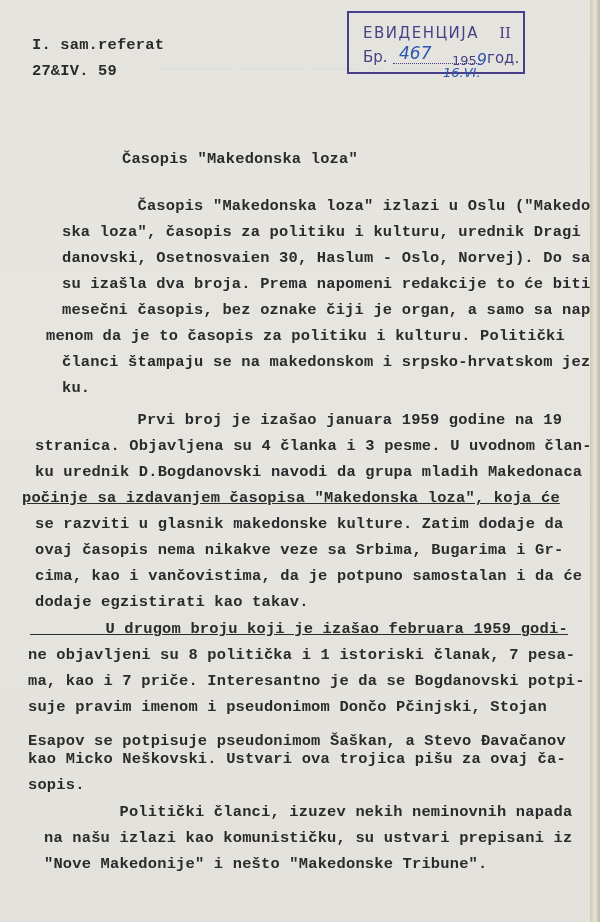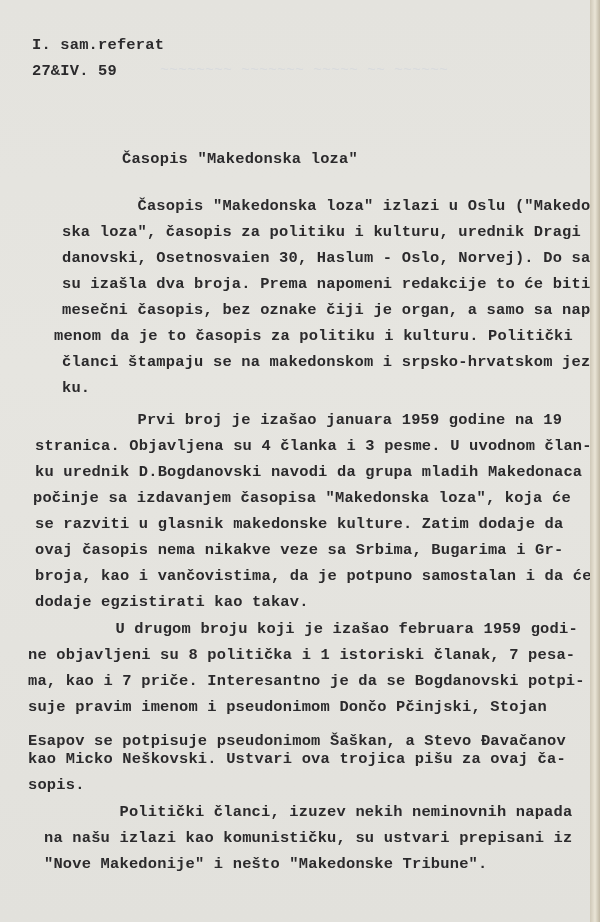--- a/index.html
+++ b/index.html
@@ -65,47 +65,57 @@
 </head>
 <body>
 
 <div class="paper">
 
   <div class="ghost" style="left:160px; top:62px;">~~~~~~~~ ~~~~~~~ ~~~~~ ~~ ~~~~~~</div>
 
   <div class="tw header-line" style="top:36px;">I. sam.referat</div>
   <div class="tw header-line" style="top:62px;">27&amp;IV. 59</div>
 
+  <div class="stamp">
+    <span class="stamp-title">ЕВИДЕНЦИЈА</span>
+    <span class="stamp-roman">II</span>
+    <span class="stamp-row">Бр.</span>
+    <span class="stamp-dots"></span>
+    <span class="stamp-num">467</span>
+    <span class="stamp-year"><span>195</span><span class="stamp-year-digit">9</span></span>
+    <span class="stamp-god">год.</span>
+    <span class="stamp-date">16.VI.</span>
+  </div>
 
   <div class="tw" style="left:122px; top:150px;">Časopis "Makedonska loza"</div>
 
   <div>
     <div class="tw" style="left:62px; top:197px;">        Časopis "Makedonska loza" izlazi u Oslu ("Makedon-</div>
     <div class="tw" style="left:62px; top:223px;">ska loza", časopis za politiku i kulturu, urednik Dragi Bog-</div>
     <div class="tw" style="left:62px; top:249px;">danovski, Osetnosvaien 30, Haslum - Oslo, Norvej). Do sada</div>
     <div class="tw" style="left:62px; top:275px;">su izašla dva broja. Prema napomeni redakcije to će biti</div>
     <div class="tw" style="left:62px; top:301px;">mesečni časopis, bez oznake čiji je organ, a samo sa napo-</div>
-    <div class="tw" style="left:54px; top:327px;">menom da je to časopis za politiku i kulturu. Politički</div>
+    <div class="tw" style="left:46px; top:327px;">menom da je to časopis za politiku i kulturu. Politički</div>
     <div class="tw" style="left:62px; top:353px;">članci štampaju se na makedonskom i srpsko-hrvatskom jezi-</div>
     <div class="tw" style="left:62px; top:379px;">ku.</div>
   </div>
 
   <div>
     <div class="tw" style="left:62px; top:411px;">        Prvi broj je izašao januara 1959 godine na 19</div>
     <div class="tw" style="left:35px; top:437px;">stranica. Objavljena su 4 članka i 3 pesme. U uvodnom član-</div>
     <div class="tw" style="left:35px; top:463px;">ku urednik D.Bogdanovski navodi da grupa mladih Makedonaca</div>
-    <div class="tw" style="left:33px; top:489px;">počinje sa izdavanjem časopisa "Makedonska loza", koja će</div>
+    <div class="tw" style="left:22px; top:489px;text-decoration:underline;">počinje sa izdavanjem časopisa "Makedonska loza", koja će</div>
     <div class="tw" style="left:35px; top:515px;">se razviti u glasnik makedonske kulture. Zatim dodaje da</div>
     <div class="tw" style="left:35px; top:541px;">ovaj časopis nema nikakve veze sa Srbima, Bugarima i Gr-</div>
-    <div class="tw" style="left:35px; top:567px;">broja, kao i vančovistima, da je potpuno samostalan i da će</div>
+    <div class="tw" style="left:35px; top:567px;">cima, kao i vančovistima, da je potpuno samostalan i da će</div>
     <div class="tw" style="left:35px; top:593px;">dodaje egzistirati kao takav.</div>
   </div>
 
   <div>
-    <div class="tw" style="left:40px; top:620px;">        U drugom broju koji je izašao februara 1959 godi-</div>
+    <div class="tw" style="left:30px; top:620px;text-decoration:underline;">        U drugom broju koji je izašao februara 1959 godi-</div>
     <div class="tw" style="left:28px; top:646px;">ne objavljeni su 8 politička i 1 istoriski članak, 7 pesa-</div>
     <div class="tw" style="left:28px; top:672px;">ma, kao i 7 priče. Interesantno je da se Bogdanovski potpi-</div>
     <div class="tw" style="left:28px; top:698px;">suje pravim imenom i pseudonimom Dončo Pčinjski, Stojan</div>
     <div class="tw" style="left:28px; top:724px;margin-top:8px;">Esapov se potpisuje pseudonimom Šaškan, a Stevo Đavačanov</div>
     <div class="tw" style="left:28px; top:750px;">kao Micko Neškovski. Ustvari ova trojica pišu za ovaj ča-</div>
     <div class="tw" style="left:28px; top:776px;font-family:Liberation Mono, monospace;">sopis.</div>
   </div>
 
   <div>
     <div class="tw" style="left:44px; top:803px;">        Politički članci, izuzev nekih neminovnih napada</div>

